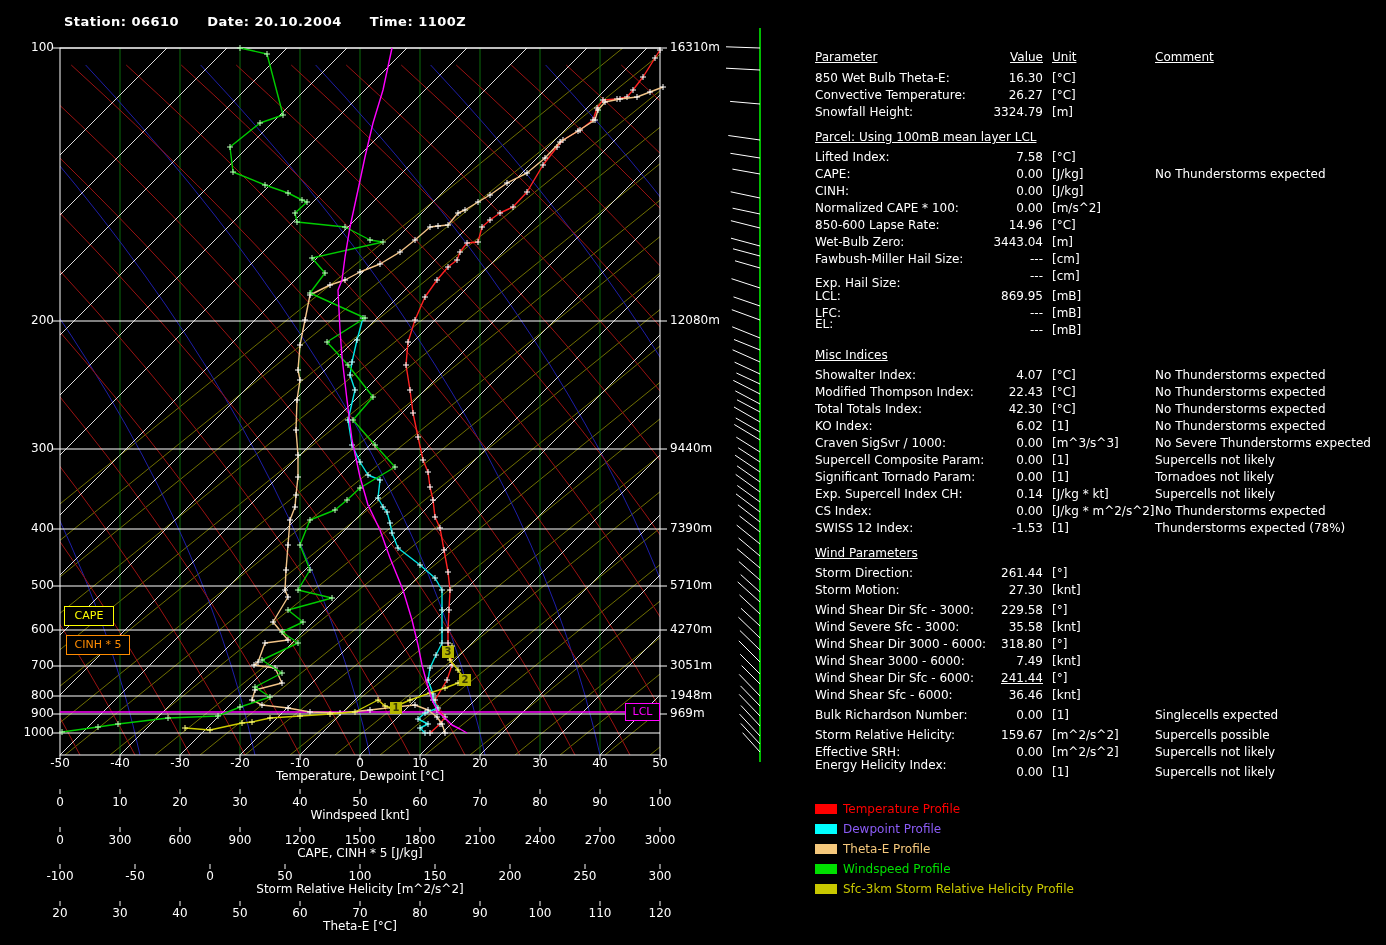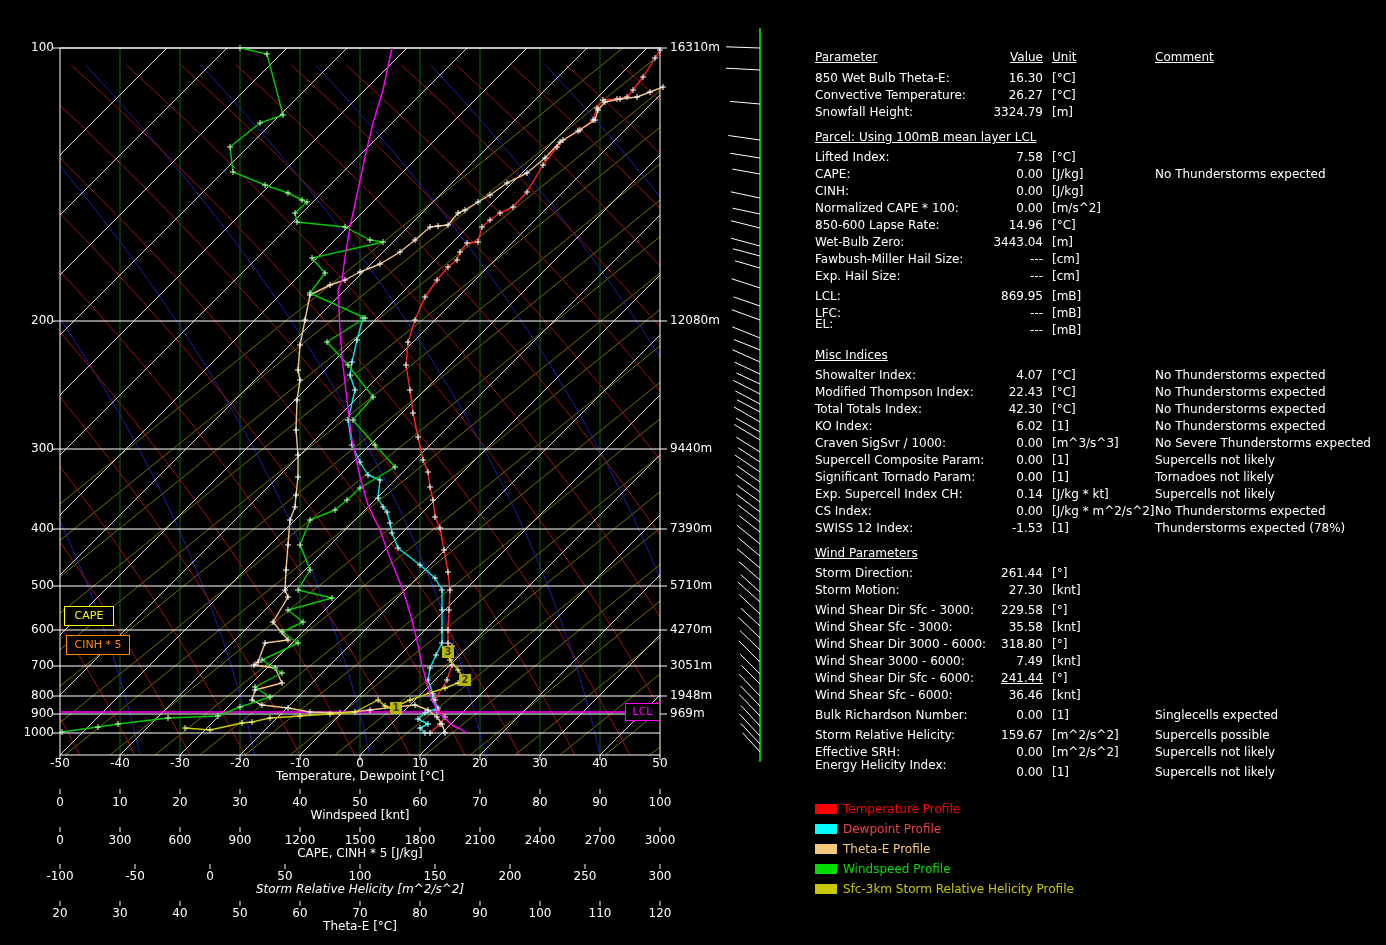--- a/index.html
+++ b/index.html
@@ -20,20 +20,23 @@
   .prow-unit{position:absolute;left:1052px;font-size:12px;white-space:pre;}
   .prow-comment{position:absolute;left:1155px;font-size:12px;white-space:pre;}
   .underline{text-decoration:underline;}
   .legend-swatch{position:absolute;width:22px;height:10px;}
   .legend-label{position:absolute;font-size:12px;white-space:pre;}
 </style>
 </head>
 <body>
 
 <div id="root">
+  <div id="title">
+    <span>Station: 06610</span><span>Date: 20.10.2004</span><span>Time: 1100Z</span>
+  </div>
   <svg id="chart" width="1386" height="945">
       <defs>
         <clipPath id="plotclip">
           <rect x="60" y="48" width="600" height="707"></rect>
         </clipPath>
       </defs>
       <g clip-path="url(#plotclip)">
         <line x1="-250" y1="755" x2="622.8395061728395" y2="48" stroke="#6f6f00" stroke-width="1"></line>
         <line x1="-205" y1="755" x2="667.8395061728395" y2="48" stroke="#6f6f00" stroke-width="1"></line>
         <line x1="-160" y1="755" x2="712.8395061728395" y2="48" stroke="#6f6f00" stroke-width="1"></line>
@@ -297,21 +300,21 @@
       <div class="lbl axtitle" style="left: 360px; top: 846px;">CAPE, CINH * 5 [J/kg]</div>
       <div class="lbl num" style="left: 60px; top: 869px;">-100</div>
       <div class="lbl num" style="left: 135px; top: 869px;">-50</div>
       <div class="lbl num" style="left: 210px; top: 869px;">0</div>
       <div class="lbl num" style="left: 285px; top: 869px;">50</div>
       <div class="lbl num" style="left: 360px; top: 869px;">100</div>
       <div class="lbl num" style="left: 435px; top: 869px;">150</div>
       <div class="lbl num" style="left: 510px; top: 869px;">200</div>
       <div class="lbl num" style="left: 585px; top: 869px;">250</div>
       <div class="lbl num" style="left: 660px; top: 869px;">300</div>
-      <div class="lbl axtitle" style="left: 360px; top: 882px; font-style: italic;">Storm Relative Helicity [m^2/s^2]</div>
+      <div class="lbl axtitle" style="left: 360px; top: 882px;">Storm Relative Helicity [m^2/s^2]</div>
       <div class="lbl num" style="left: 60px; top: 906px;">20</div>
       <div class="lbl num" style="left: 120px; top: 906px;">30</div>
       <div class="lbl num" style="left: 180px; top: 906px;">40</div>
       <div class="lbl num" style="left: 240px; top: 906px;">50</div>
       <div class="lbl num" style="left: 300px; top: 906px;">60</div>
       <div class="lbl num" style="left: 360px; top: 906px;">70</div>
       <div class="lbl num" style="left: 420px; top: 906px;">80</div>
       <div class="lbl num" style="left: 480px; top: 906px;">90</div>
       <div class="lbl num" style="left: 540px; top: 906px;">100</div>
       <div class="lbl num" style="left: 600px; top: 906px;">110</div>
@@ -354,21 +357,21 @@
       <div class="prow-unit" style="top: 201px;">[m/s^2]</div>
       <div class="prow-label" style="top: 218px;">850-600 Lapse Rate:</div>
       <div class="prow-value" style="top: 218px;">14.96</div>
       <div class="prow-unit" style="top: 218px;">[°C]</div>
       <div class="prow-label" style="top: 235px;">Wet-Bulb Zero:</div>
       <div class="prow-value" style="top: 235px;">3443.04</div>
       <div class="prow-unit" style="top: 235px;">[m]</div>
       <div class="prow-label" style="top: 252px;">Fawbush-Miller Hail Size:</div>
       <div class="prow-value" style="top: 252px;">---</div>
       <div class="prow-unit" style="top: 252px;">[cm]</div>
-      <div class="prow-label" style="top: 269px; text-align: right;">Exp. Hail Size:</div>
+      <div class="prow-label" style="top: 276px; text-align: right;">Exp. Hail Size:</div>
       <div class="prow-value" style="top: 269px;">---</div>
       <div class="prow-unit" style="top: 269px;">[cm]</div>
       <div class="prow-label" style="top: 289px;">LCL:</div>
       <div class="prow-value" style="top: 289px;">869.95</div>
       <div class="prow-unit" style="top: 289px;">[mB]</div>
       <div class="prow-label" style="top: 306px;">LFC:</div>
       <div class="prow-value" style="top: 306px;">---</div>
       <div class="prow-unit" style="top: 306px;">[mB]</div>
       <div class="prow-label" style="top: 317px;">EL:</div>
       <div class="prow-value" style="top: 323px;">---</div>
@@ -417,21 +420,21 @@
       <div class="prow-label underline" style="top: 546px;">Wind Parameters</div>
       <div class="prow-label" style="top: 566px;">Storm Direction:</div>
       <div class="prow-value" style="top: 566px;">261.44</div>
       <div class="prow-unit" style="top: 566px;">[°]</div>
       <div class="prow-label" style="top: 583px;">Storm Motion:</div>
       <div class="prow-value" style="top: 583px;">27.30</div>
       <div class="prow-unit" style="top: 583px;">[knt]</div>
       <div class="prow-label" style="top: 603px;">Wind Shear Dir Sfc - 3000:</div>
       <div class="prow-value" style="top: 603px;">229.58</div>
       <div class="prow-unit" style="top: 603px;">[°]</div>
-      <div class="prow-label" style="top: 620px;">Wind Shear Sfc - 3000:</div>
+      <div class="prow-label" style="top: 620px;">Wind Severe Sfc - 3000:</div>
       <div class="prow-value" style="top: 620px;">35.58</div>
       <div class="prow-unit" style="top: 620px;">[knt]</div>
       <div class="prow-label" style="top: 637px;">Wind Shear Dir 3000 - 6000:</div>
       <div class="prow-value" style="top: 637px;">318.80</div>
       <div class="prow-unit" style="top: 637px;">[°]</div>
       <div class="prow-label" style="top: 654px;">Wind Shear 3000 - 6000:</div>
       <div class="prow-value" style="top: 654px;">7.49</div>
       <div class="prow-unit" style="top: 654px;">[knt]</div>
       <div class="prow-label" style="top: 671px;">Wind Shear Dir Sfc - 6000:</div>
       <div class="prow-value" style="top: 671px; text-decoration: underline;">241.44</div>
@@ -453,21 +456,21 @@
       <div class="prow-comment" style="top: 745px;">Supercells not likely</div>
       <div class="prow-label" style="top: 758px; text-align: center;">Energy Helicity Index:</div>
       <div class="prow-value" style="top: 765px;">0.00</div>
       <div class="prow-unit" style="top: 765px;">[1]</div>
       <div class="prow-comment" style="top: 765px;">Supercells not likely</div>
     </div>
   <div id="legend">
       <div class="legend-swatch" style="left: 815px; top: 804px; background: rgb(255, 0, 0);"></div>
       <div class="legend-label" style="left: 843px; top: 802px; color: rgb(255, 0, 0);">Temperature Profile</div>
       <div class="legend-swatch" style="left: 815px; top: 824px; background: rgb(0, 255, 255);"></div>
-      <div class="legend-label" style="left: 843px; top: 822px; color: #ef4444;">Dewpoint Profile</div>
+      <div class="legend-label" style="left: 843px; top: 822px; color: #8b5cf6;">Dewpoint Profile</div>
       <div class="legend-swatch" style="left: 815px; top: 844px; background: rgb(245, 200, 124);"></div>
       <div class="legend-label" style="left: 843px; top: 842px; color: rgb(245, 200, 124);">Theta-E Profile</div>
       <div class="legend-swatch" style="left: 815px; top: 864px; background: rgb(0, 224, 0);"></div>
       <div class="legend-label" style="left: 843px; top: 862px; color: rgb(0, 224, 0);">Windspeed Profile</div>
       <div class="legend-swatch" style="left: 815px; top: 884px; background: rgb(200, 200, 0);"></div>
       <div class="legend-label" style="left: 843px; top: 882px; color: rgb(200, 200, 0);">Sfc-3km Storm Relative Helicity Profile</div>
     </div>
 </div>
 
 </body></html>

